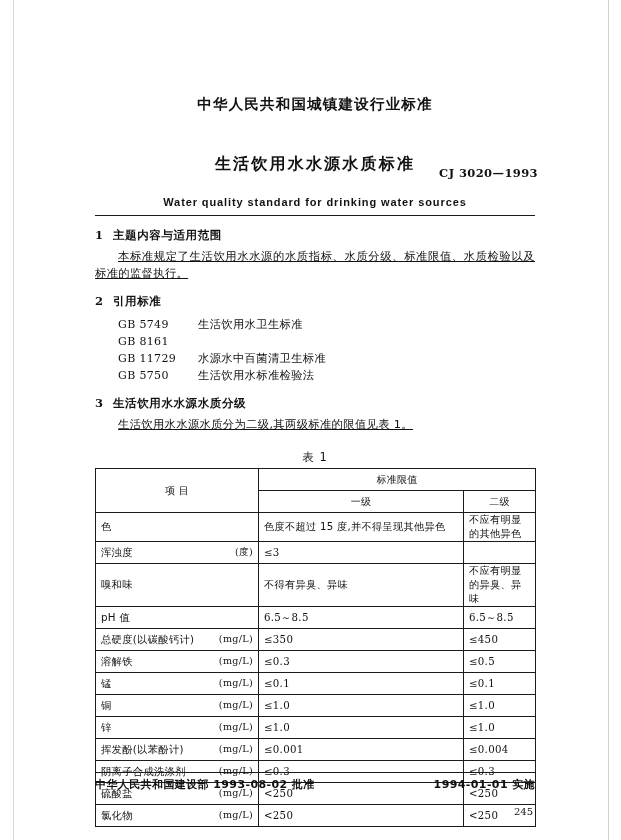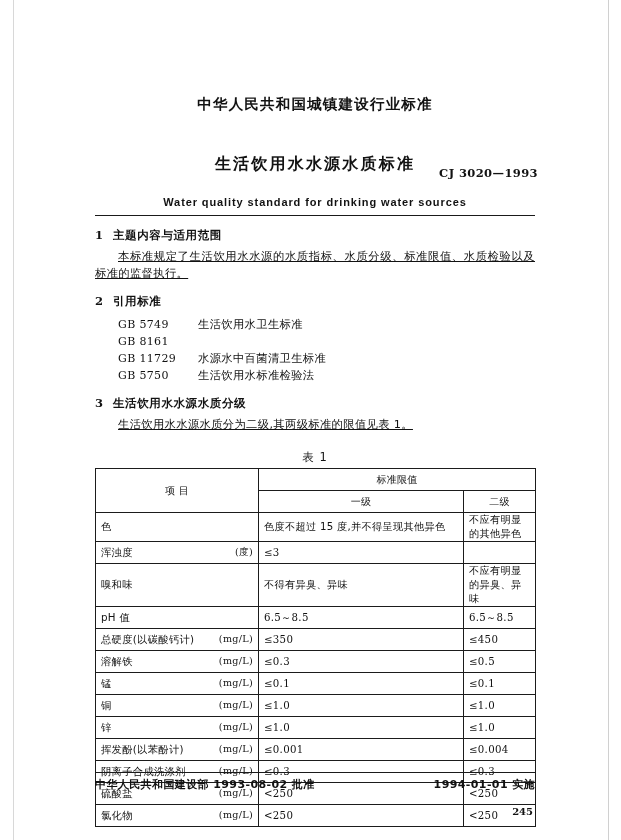--- a/index.html
+++ b/index.html
@@ -197,21 +197,21 @@
     letter-spacing: 0.4px;
   }
   .page-num {
     position: absolute;
     left: 0;
     top: 806px;
     width: 440px;
     text-align: right;
     font-family: "DejaVu Serif", "Liberation Serif", serif;
     font-size: 10px;
-    font-weight: bold;
+    font-weight: normal;
     padding-right: 2px;
     box-sizing: border-box;
   }
 </style>
 </head>
 <body>
 
 <div class="scan-edge-left"></div>
 <div class="scan-edge-right"></div>
 

